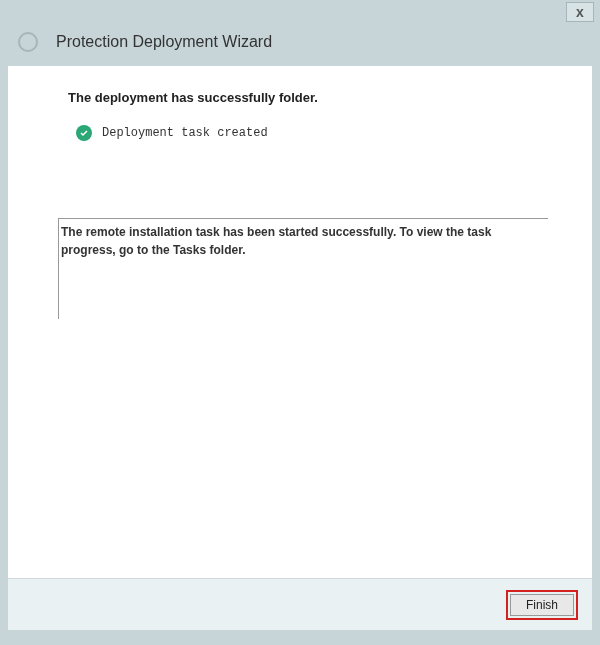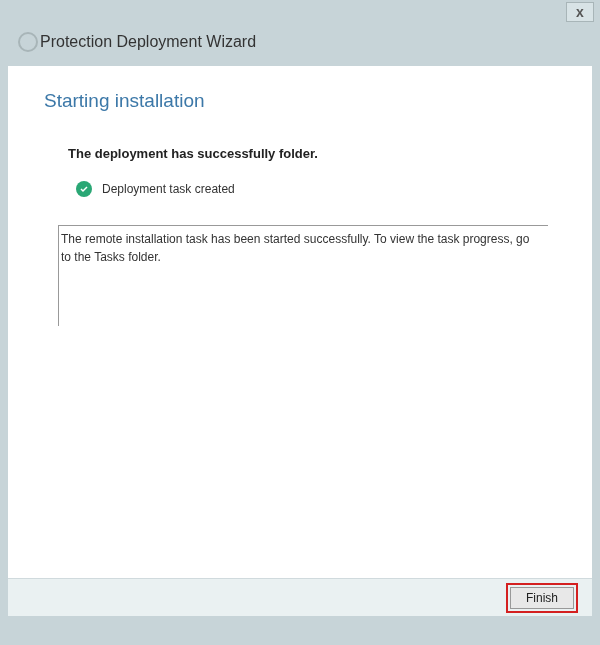--- a/index.html
+++ b/index.html
@@ -32,21 +32,21 @@
       justify-content: center;
       cursor: pointer;
       font-size: 14px;
       color: #555;
       font-weight: bold;
     }
     .header-bar {
       padding: 8px 0 14px 18px;
       display: flex;
       align-items: center;
-      gap: 2px;
+      gap: 18px;
     }
     .header-icon {
       width: 20px;
       height: 20px;
       border: 2px solid #a8b5b8;
       border-radius: 50%;
       flex-shrink: 0;
     }
     .header-title {
       font-size: 16px;
@@ -73,54 +73,56 @@
       margin-bottom: 20px;
     }
     .status-list {
       margin-left: 32px;
     }
     .status-item {
       display: flex;
       align-items: center;
       gap: 10px;
       margin-bottom: 14px;
+      font-family: Liberation Mono, monospace;
     }
     .check-icon {
       width: 16px;
       height: 16px;
       background: #2aa775;
       border-radius: 50%;
       display: flex;
       align-items: center;
       justify-content: center;
       flex-shrink: 0;
     }
     .check-icon svg {
       width: 10px;
       height: 10px;
     }
     .status-text {
       font-size: 12px;
       color: #333;
     }
     .details-box {
-      margin-top: 28px;
+      margin-top: 77px;
       border-top: 1px solid #999;
       border-left: 1px solid #999;
       font-size: 12px;
       color: #333;
       line-height: 1.5;
       padding: 4px 6px 60px 2px;
       width: 490px;
       margin-left: 14px;
+      font-weight: bold;
     }
     .button-bar {
       background: #eaf1f2;
       margin: 0 8px;
-      height: 38px;
+      height: 52px;
       display: flex;
       align-items: center;
       justify-content: flex-end;
       padding-right: 14px;
       border-top: 1px solid #d0dadd;
     }
     .finish-highlight {
       border: 2px solid #d42020;
       padding: 2px;
     }
@@ -145,21 +147,20 @@
     <span>x</span>
   </div>
 </div>
 
 <div class="header-bar">
   <div class="header-icon"></div>
   <div class="header-title">Protection Deployment Wizard</div>
 </div>
 
 <div class="content-panel">
-  <div class="section-title">Starting installation</div>
   <div class="status-heading">The deployment has successfully folder.</div>
 
   <div class="status-list">
     <div class="status-item">
       <div class="check-icon">
         <svg viewBox="0 0 10 10">
             <path d="M2 5 L4 7 L8 3" stroke="white" stroke-width="1.5" fill="none"></path>
           </svg>
       </div>
       <div class="status-text">Deployment task created</div>

